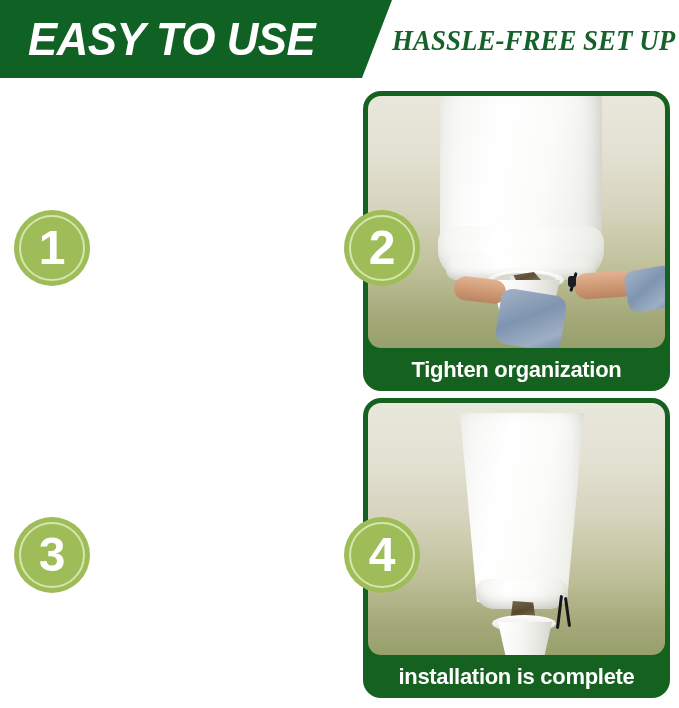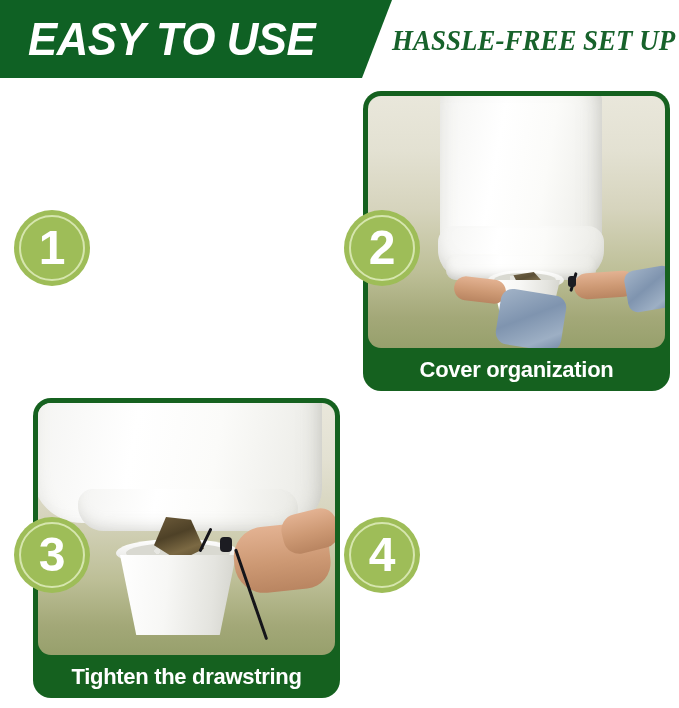--- a/index.html
+++ b/index.html
@@ -227,44 +227,40 @@
 
         <div class="arm" style="left:86px; top:182px; width:52px; height:24px; border-radius:12px; transform:rotate(7deg);"></div>
         <div class="sleeve" style="left:130px; top:196px; width:66px; height:56px; border-radius:12px; transform:rotate(9deg);"></div>
 
         <div class="arm" style="left:206px; top:176px; width:62px; height:26px; border-radius:13px; transform:rotate(-4deg);"></div>
         <div class="sleeve" style="left:258px; top:172px; width:48px; height:42px; border-radius:10px; transform:rotate(-10deg);"></div>
         <div class="cord" style="left:204px; top:176px; width:3px; height:20px; transform:rotate(16deg);"></div>
         <div class="cordlock" style="left:200px; top:180px; width:8px; height:11px;"></div>
       </div>
     </div>
-    <div class="card-caption">Cover organization</div>
-  </div>
-
-  <div class="card pos-3">
+    <div class="card-caption">Tighten organization</div>
+  </div>
+
+
+  <div class="card pos-4">
     <div class="card-photo">
       <div class="scene">
-        <div class="fleece" style="left:-6px; top:-6px; width:290px; height:126px; border-radius:0 0 34px 50px;"></div>
-        <div class="fleece" style="left:40px; top:86px; width:220px; height:42px; border-radius:20px 26px 30px 34px; box-shadow:inset 0 -10px 16px -8px rgba(160,160,150,.45);"></div>
-
-        <div class="rim" style="left:78px; top:136px; width:124px; height:28px;"></div>
-        <div class="gravel" style="left:88px; top:140px; width:104px; height:20px;"></div>
-        <div class="stems" style="left:116px; top:114px; width:50px; height:44px; clip-path:polygon(24% 0,74% 6%,100% 72%,50% 100%,0 64%);"></div>
-        <div class="pot" style="left:82px; top:152px; width:116px; height:80px; clip-path:polygon(0 0,100% 0,86% 100%,14% 100%); border-radius:0 0 14px 14px;"></div>
-
-        <div class="arm" style="left:196px; top:122px; width:96px; height:66px; border-radius:30px 16px 26px 30px; transform:rotate(-6deg);"></div>
-        <div class="arm" style="left:244px; top:108px; width:56px; height:40px; border-radius:16px; transform:rotate(-14deg);"></div>
-        <div class="cordlock" style="left:182px; top:134px; width:12px; height:15px; border-radius:4px;"></div>
-        <div class="cord" style="left:166px; top:124px; width:3px; height:26px; transform:rotate(26deg);"></div>
-        <div class="cord" style="left:196px; top:146px; width:3px; height:96px; transform:rotate(-19deg); transform-origin:top center;"></div>
+        <div class="fleece" style="left:88px; top:10px; width:132px; height:190px;
+             clip-path:polygon(3% 0,97% 0,84% 100%,16% 100%); border-radius:6px 6px 30px 30px;"></div>
+        <div class="fleece" style="left:108px; top:176px; width:92px; height:30px; border-radius:14px 14px 22px 22px;
+             box-shadow:inset 0 -9px 14px -6px rgba(155,155,145,.6);"></div>
+        <div class="stems" style="left:140px; top:198px; width:30px; height:26px; clip-path:polygon(16% 0,84% 6%,96% 100%,6% 94%); opacity:.92;"></div>
+        <div class="rim" style="left:124px; top:212px; width:64px; height:17px;"></div>
+        <div class="pot" style="left:130px; top:219px; width:54px; height:34px; clip-path:polygon(0 0,100% 0,86% 100%,14% 100%); border-radius:0 0 8px 8px;"></div>
+        <div class="cord" style="left:190px; top:192px; width:3px; height:34px; transform:rotate(7deg);"></div>
+        <div class="cord" style="left:198px; top:194px; width:3px; height:30px; transform:rotate(-8deg);"></div>
       </div>
     </div>
-    <div class="card-caption">Tighten the drawstring</div>
-  </div>
-
+    <div class="card-caption">installation is complete</div>
+  </div>
 
   <div class="badge b1">
     <span class="badge-num">1</span>
   </div>
   <div class="badge b2">
     <span class="badge-num">2</span>
   </div>
   <div class="badge b3">
     <span class="badge-num">3</span>
   </div>

